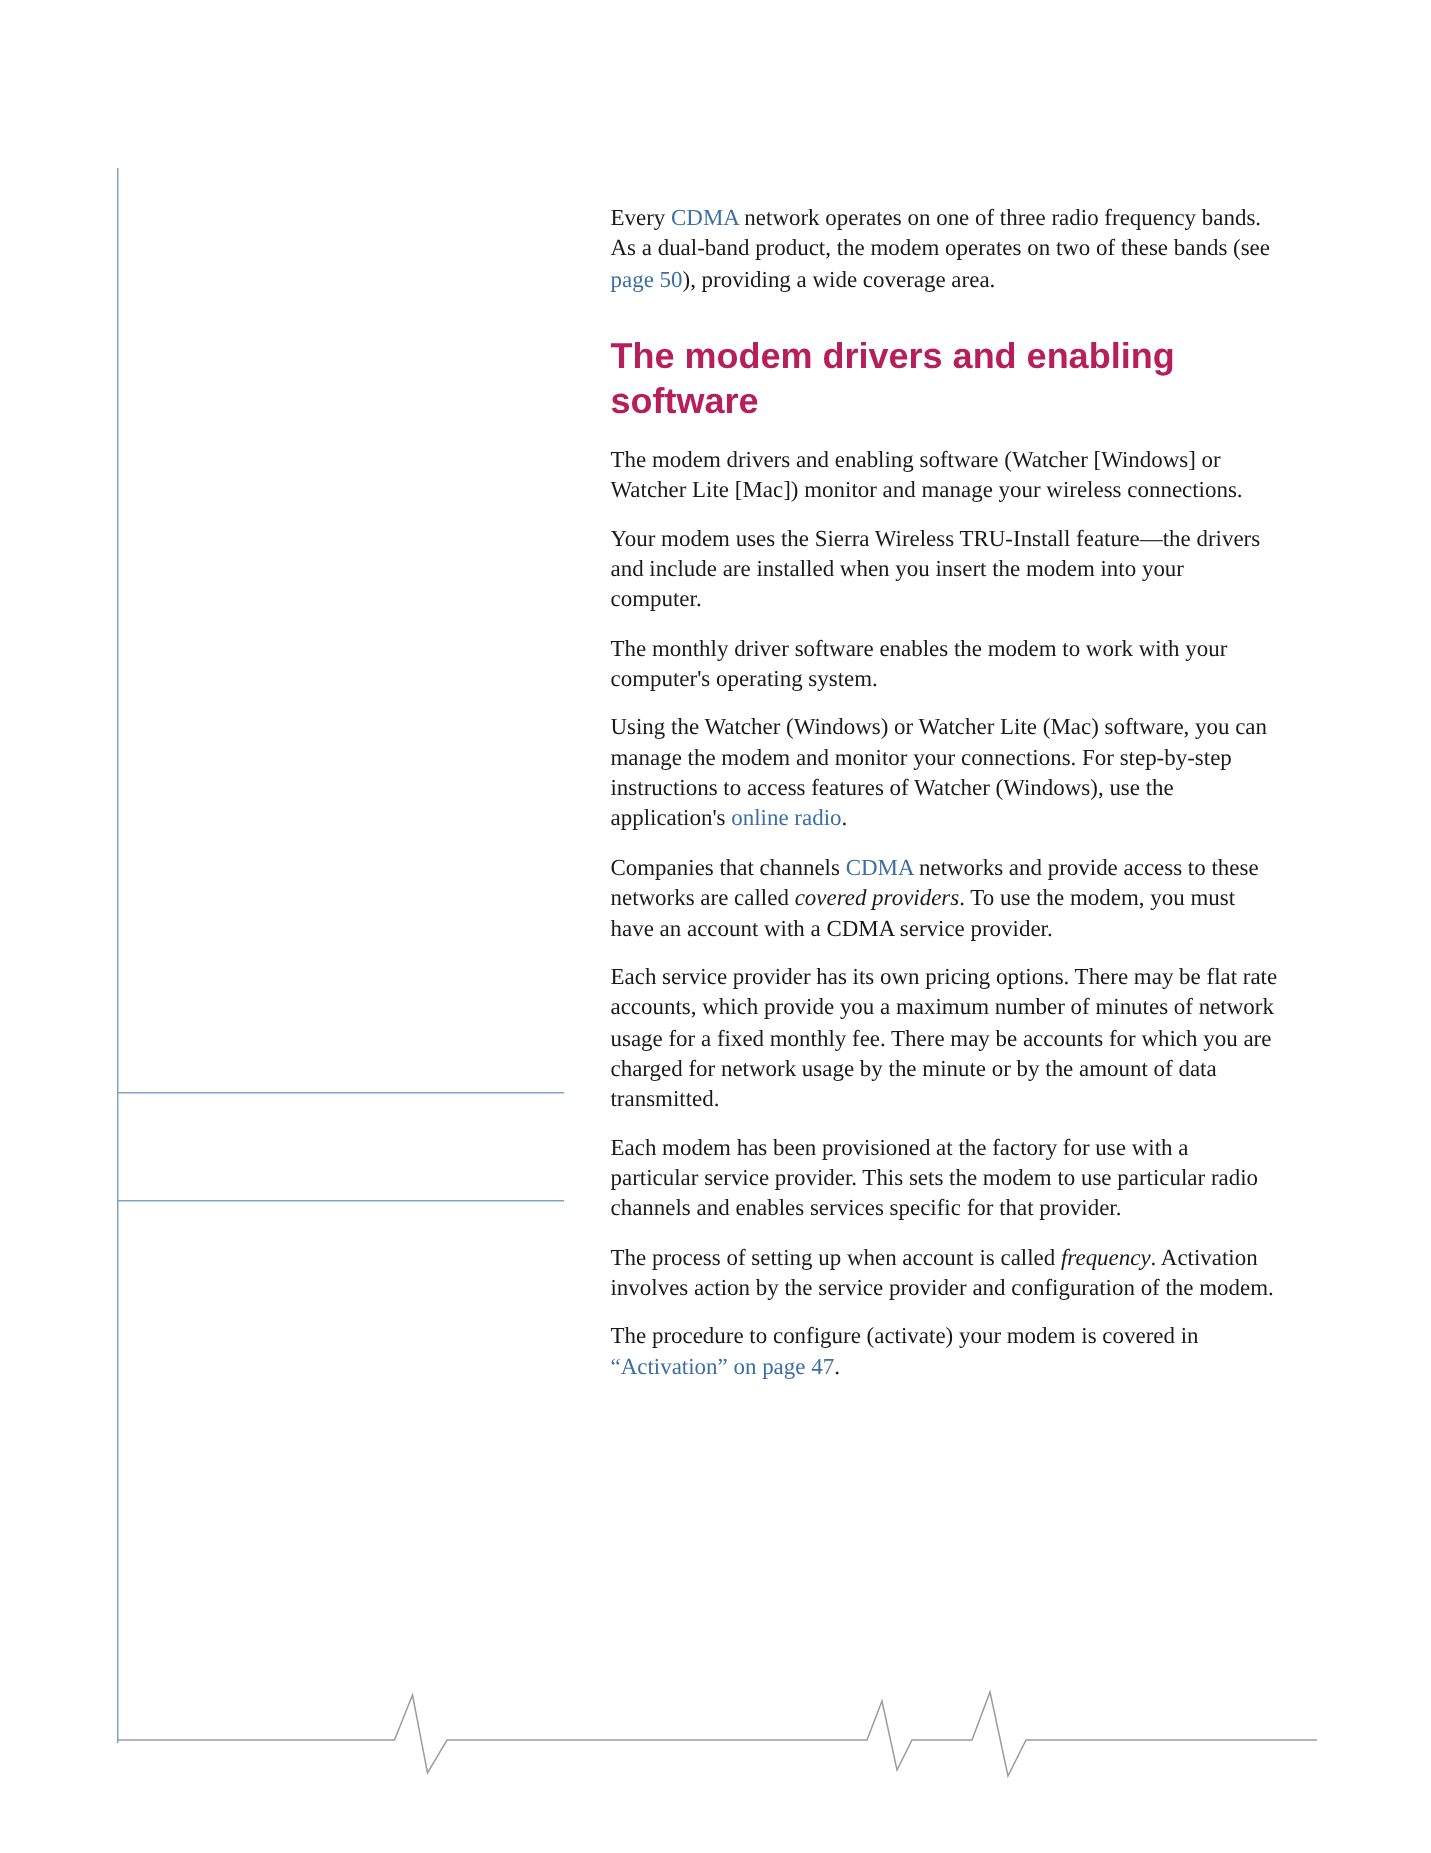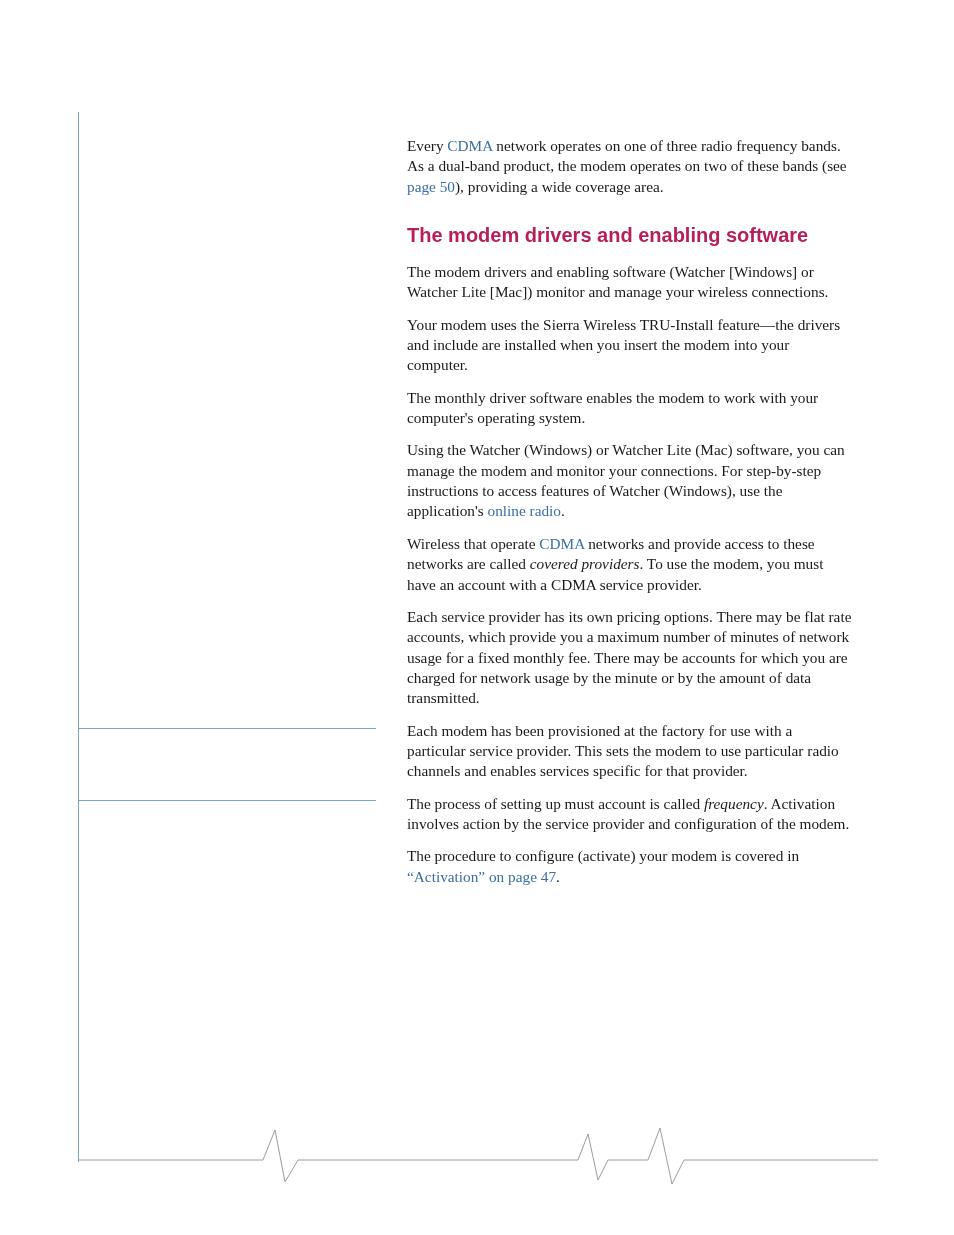--- a/index.html
+++ b/index.html
@@ -51,21 +51,21 @@
     line-height: 1.33;
     color: #1a1a1a;
   }
   .content p {
     margin: 0 0 12px 0;
     text-align: left;
   }
   .h2 {
     font-family: Arial, Helvetica, sans-serif;
     font-weight: 700;
-    font-size: 20px;
+    font-size: 24px;
     line-height: 1.25;
     color: #b71f5c;
     margin: 26px 0 14px 0;
   }
   .link {
     color: #3a6ea5;
   }
   
   .wave-wrap {
     position: absolute;
@@ -98,26 +98,26 @@
 
     <p>The modem drivers and enabling software (Watcher [Windows] or Watcher Lite [Mac]) monitor and manage your wireless connections.</p>
     <p>Your modem uses the Sierra Wireless TRU-Install feature—the drivers and include are installed when you insert the modem into your computer.</p>
     <p>The monthly driver software enables the modem to work with your computer's operating system.</p>
     <p>
       <span>Using the Watcher (Windows) or Watcher Lite (Mac) software, you can manage the modem and monitor your connections. For step-by-step instructions to access features of Watcher (Windows), use the application's </span><span class="link">online radio</span><span>.</span>
     </p>
 
 
     <p>
-      <span>Wireless that operate </span><span class="link">CDMA</span><span> networks and provide access to these networks are called </span><em>covered providers</em><span>. To use the modem, you must have an account with a CDMA service provider.</span>
+      <span>Companies that channels </span><span class="link">CDMA</span><span> networks and provide access to these networks are called </span><em>covered providers</em><span>. To use the modem, you must have an account with a CDMA service provider.</span>
     </p>
     <p>Each service provider has its own pricing options. There may be flat rate accounts, which provide you a maximum number of minutes of network usage for a fixed monthly fee. There may be accounts for which you are charged for network usage by the minute or by the amount of data transmitted.</p>
     <p>Each modem has been provisioned at the factory for use with a particular service provider. This sets the modem to use particular radio channels and enables services specific for that provider.</p>
     <p>
-      <span>The process of setting up must account is called </span><em>frequency</em><span>. Activation involves action by the service provider and configu­ration of the modem.</span>
+      <span>The process of setting up when account is called </span><em>frequency</em><span>. Activation involves action by the service provider and configu­ration of the modem.</span>
     </p>
     <p>
       <span>The procedure to configure (activate) your modem is covered in </span><span class="link">“Activation” on page 47</span><span>.</span>
     </p>
 
   </div>
 </div>
 
 <div class="wave-wrap">
   <svg viewBox="0 0 800 70" preserveAspectRatio="none">

